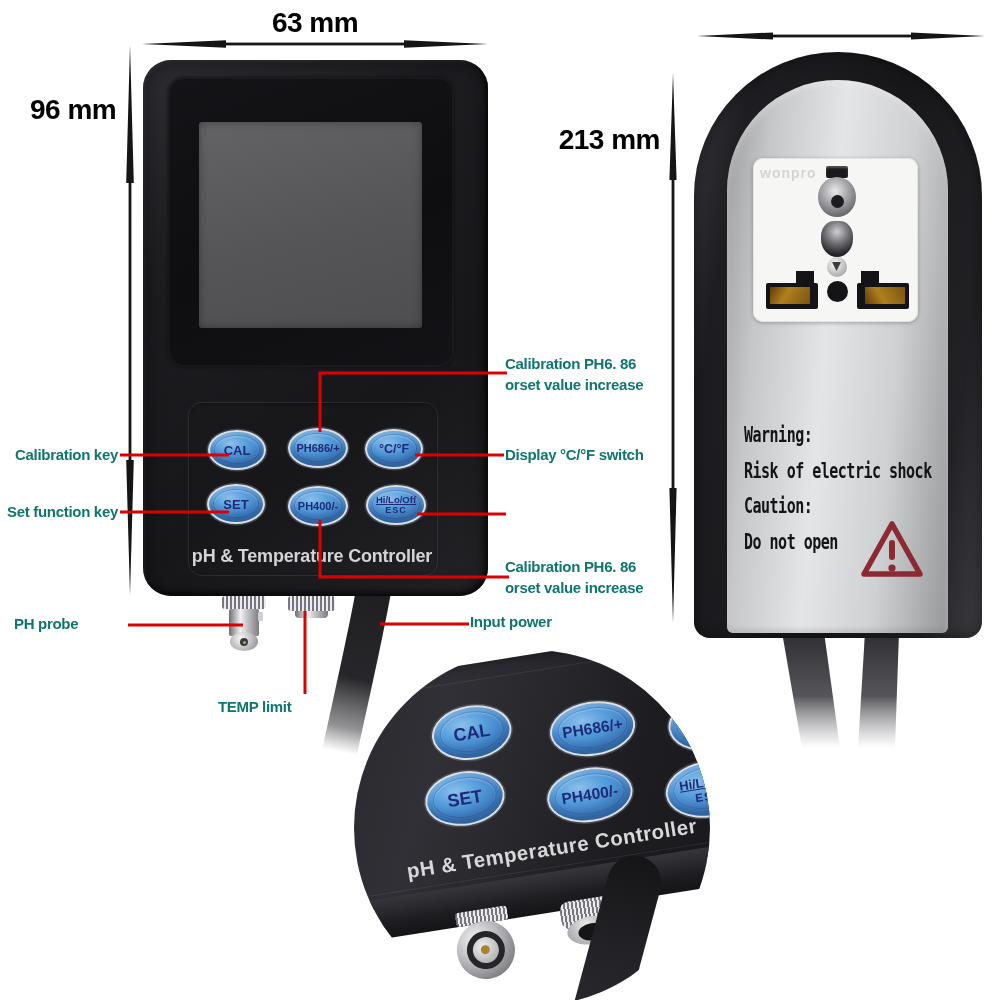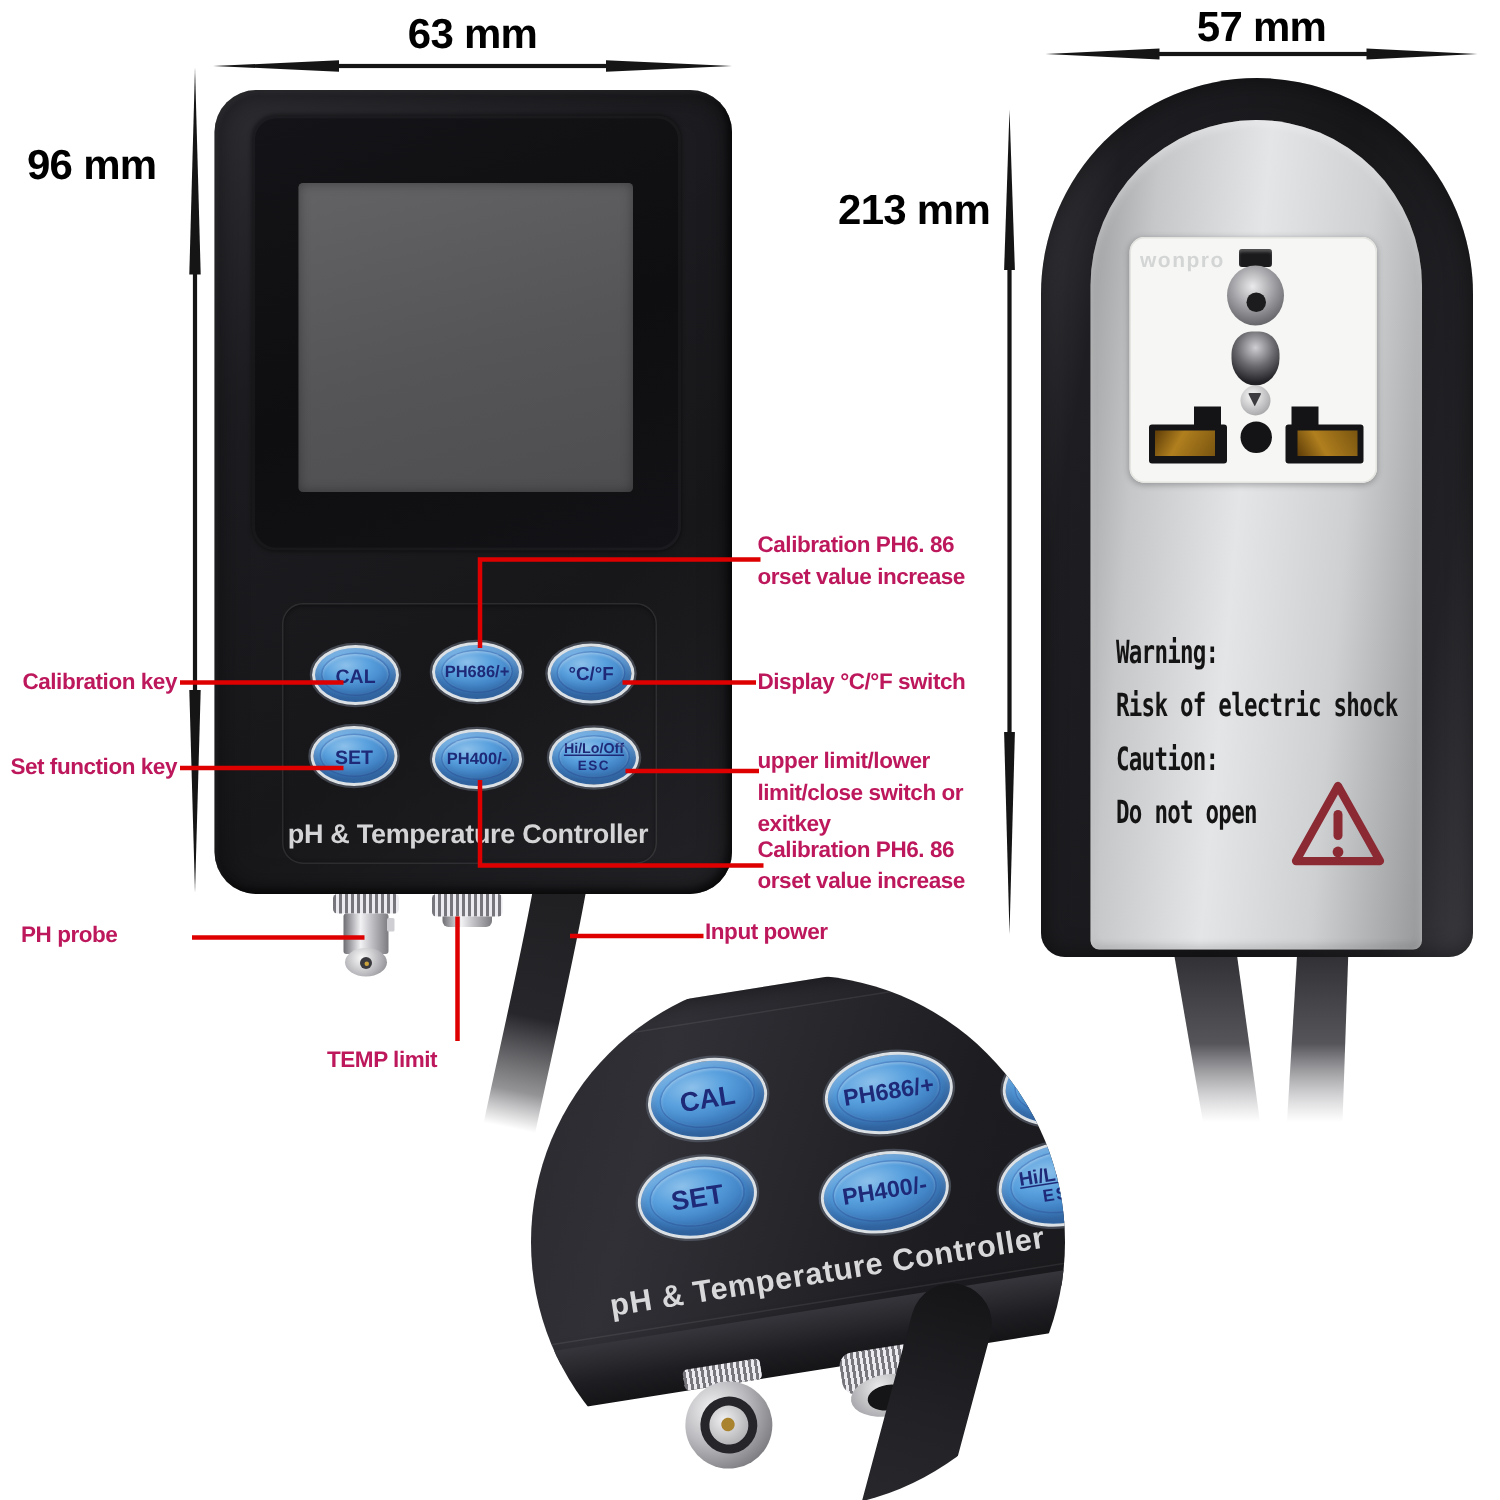--- a/index.html
+++ b/index.html
@@ -1,20 +1,20 @@
 <!DOCTYPE html>
 <html><head>
 <meta charset="utf-8">
 <style>
   html,body{margin:0;padding:0;background:#fff;}
   #stage{position:relative;width:1000px;height:1000px;background:#ffffff;overflow:hidden;
          font-family:"Liberation Sans",sans-serif;}
   .abs{position:absolute;}
   
-  .lbl{position:absolute;font:600 15px/21px "Liberation Sans",sans-serif;color:#be185d;letter-spacing:-0.3px;white-space:nowrap;}
+  .lbl{position:absolute;font:600 15px/21px "Liberation Sans",sans-serif;color:#0f766e;letter-spacing:-0.3px;white-space:nowrap;}
   .dim{position:absolute;font:600 28px/30px "Liberation Sans",sans-serif;color:#000000;letter-spacing:-0.5px;white-space:nowrap;}
   
   .dev-body{position:absolute;left:143px;top:60px;width:345px;height:536px;border-radius:28px;
     background:linear-gradient(145deg,#2d2d32 0%,#1d1d21 28%,#17171a 66%,#232327 100%);
     box-shadow:inset 0 0 20px rgba(0,0,0,.55), inset 2px 2px 3px rgba(255,255,255,.07), inset -3px -3px 5px rgba(0,0,0,.6);}
   .bezel{position:absolute;left:168px;top:77px;width:286px;height:290px;border-radius:16px;
     background:linear-gradient(160deg,#141418,#0e0e10 55%,#131317);
     box-shadow:inset 0 0 0 2px rgba(255,255,255,.035), 0 0 3px rgba(0,0,0,.55);}
   .lcd{position:absolute;left:199px;top:122px;width:223px;height:206px;border-radius:3px;
     background:linear-gradient(165deg,#636366,#555558 55%,#4e4e51);
@@ -240,36 +240,30 @@
       <path d="M415,455 L504,455"></path>
       <path d="M417,514 L506,514"></path>
       <path d="M320,520 L320,577 L509,577"></path>
       <path d="M128,625 L243,625"></path>
       <path d="M305,611 L305,694"></path>
       <path d="M380,624 L469,624"></path>
     </g>
   </svg>
 
   <div class="dim" style="left:142px;top:8px;width:346px;text-align:center">63 mm</div>
-  <div class="dim" style="left:18px;top:95px">96 mm</div>
-  <div class="dim" style="left:697px;top:3px;width:288px;text-align:center">57 mm</div>
+  <div class="dim" style="left:30px;top:95px">96 mm</div>
   <div class="dim" style="left:555px;top:125px;width:105px;text-align:right">213 mm</div>
 
   <div class="lbl" style="left:0px;top:444px;width:118px;text-align:right">Calibration key</div>
   <div class="lbl" style="left:0px;top:501px;width:118px;text-align:right">Set function key</div>
   <div class="lbl" style="left:505px;top:353px">
     <div>Calibration PH6. 86</div>
     <div>orset value increase</div>
   </div>
   <div class="lbl" style="left:505px;top:444px">Display °C/°F switch</div>
-  <div class="lbl" style="left:505px;top:497px">
-    <div>upper limit/lower</div>
-    <div>limit/close switch or</div>
-    <div>exitkey</div>
-  </div>
   <div class="lbl" style="left:505px;top:556px">
     <div>Calibration PH6. 86</div>
     <div>orset value increase</div>
   </div>
   <div class="lbl" style="left:14px;top:613px;width:108px;">PH probe</div>
   <div class="lbl" style="left:218px;top:696px">TEMP limit</div>
   <div class="lbl" style="left:470px;top:611px">Input power</div>
 
 </div>
 

